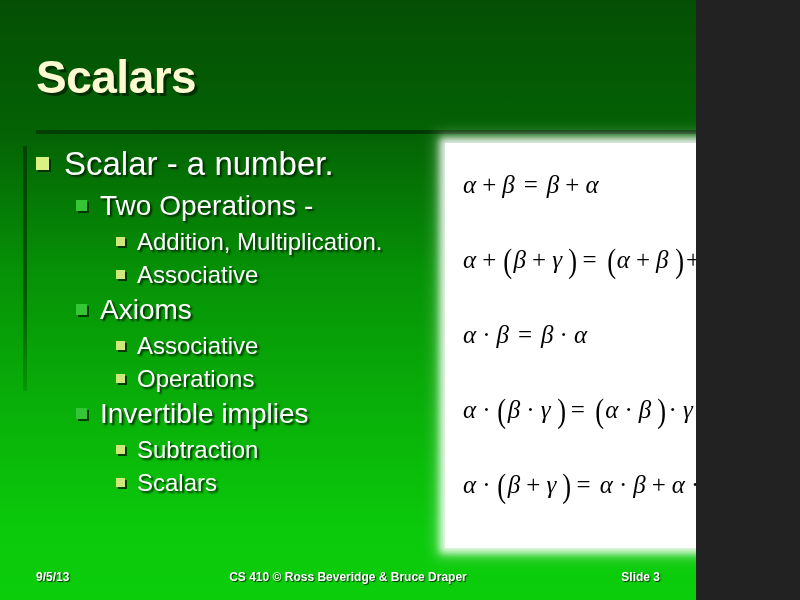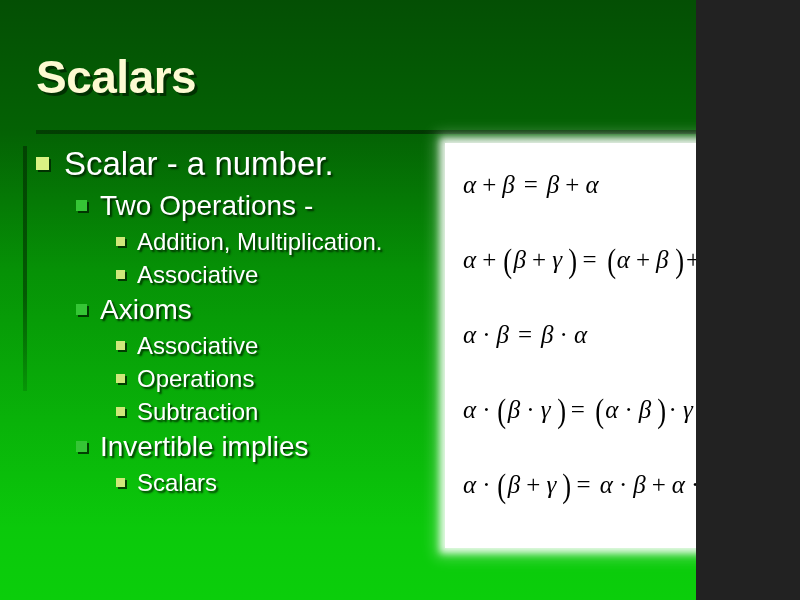--- a/index.html
+++ b/index.html
@@ -218,38 +218,43 @@
         <span class="txt">Axioms</span>
       </div>
       <div class="bullet-row lvl3">
         <span class="marker"></span>
         <span class="txt">Associative</span>
       </div>
       <div class="bullet-row lvl3">
         <span class="marker"></span>
         <span class="txt">Operations</span>
       </div>
+      <div class="bullet-row lvl2">
+        <span class="marker"></span>
+        <span class="txt">Invertible implies</span>
+      </div>
       <div class="bullet-row lvl3">
         <span class="marker"></span>
         <span class="txt">Subtraction</span>
-      </div>
-      <div class="bullet-row lvl2">
-        <span class="marker"></span>
-        <span class="txt">Invertible implies</span>
       </div>
       <div class="bullet-row lvl3">
         <span class="marker"></span>
         <span class="txt">Scalars</span>
       </div>
     </div>
 
   <div id="eq-panel">
     <div id="eq-list">
         <div class="equation"><span>α</span> <span class="op">+</span> <span>β</span> <span class="eq-sign">=</span> <span>β</span> <span class="op">+</span> <span>α</span> </div>
         <div class="equation"><span>α</span> <span class="op">+</span> <span class="paren">(</span><span>β</span> <span class="op">+</span> <span>γ</span> <span class="paren">)</span><span class="eq-sign">=</span> <span class="paren">(</span><span>α</span> <span class="op">+</span> <span>β</span> <span class="paren">)</span><span class="op">+</span> <span>γ</span> </div>
         <div class="equation"><span>α</span> <span class="op">·</span> <span>β</span> <span class="eq-sign">=</span> <span>β</span> <span class="op">·</span> <span>α</span> </div>
         <div class="equation"><span>α</span> <span class="op">·</span> <span class="paren">(</span><span>β</span> <span class="op">·</span> <span>γ</span> <span class="paren">)</span><span class="eq-sign">=</span> <span class="paren">(</span><span>α</span> <span class="op">·</span> <span>β</span> <span class="paren">)</span><span class="op">·</span> <span>γ</span> </div>
         <div class="equation"><span>α</span> <span class="op">·</span> <span class="paren">(</span><span>β</span> <span class="op">+</span> <span>γ</span> <span class="paren">)</span><span class="eq-sign">=</span> <span>α</span> <span class="op">·</span> <span>β</span> <span class="op">+</span> <span>α</span> <span class="op">·</span> <span>γ</span> </div>
       </div>
   </div>
 
+  <div id="footer">
+    <span id="footer-date">9/5/13</span>
+    <span id="footer-center">CS 410 © Ross Beveridge &amp; Bruce Draper</span>
+    <span id="footer-slide">Slide 3</span>
+  </div>
 
 </div>
 
 </body></html>

